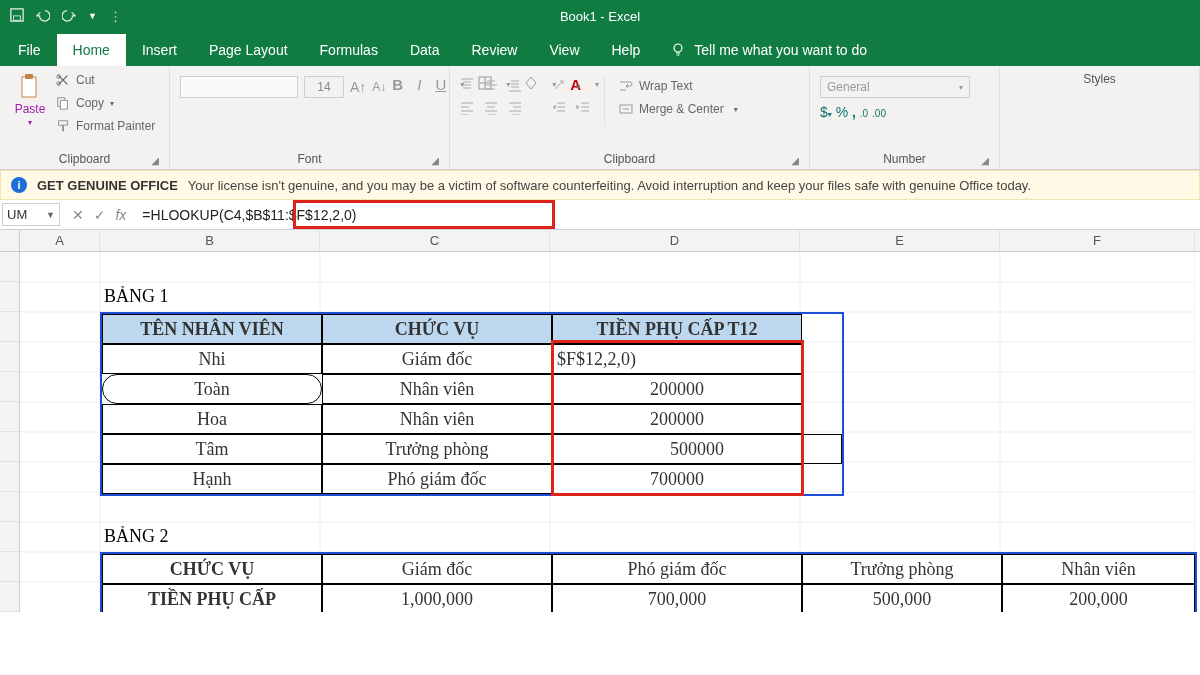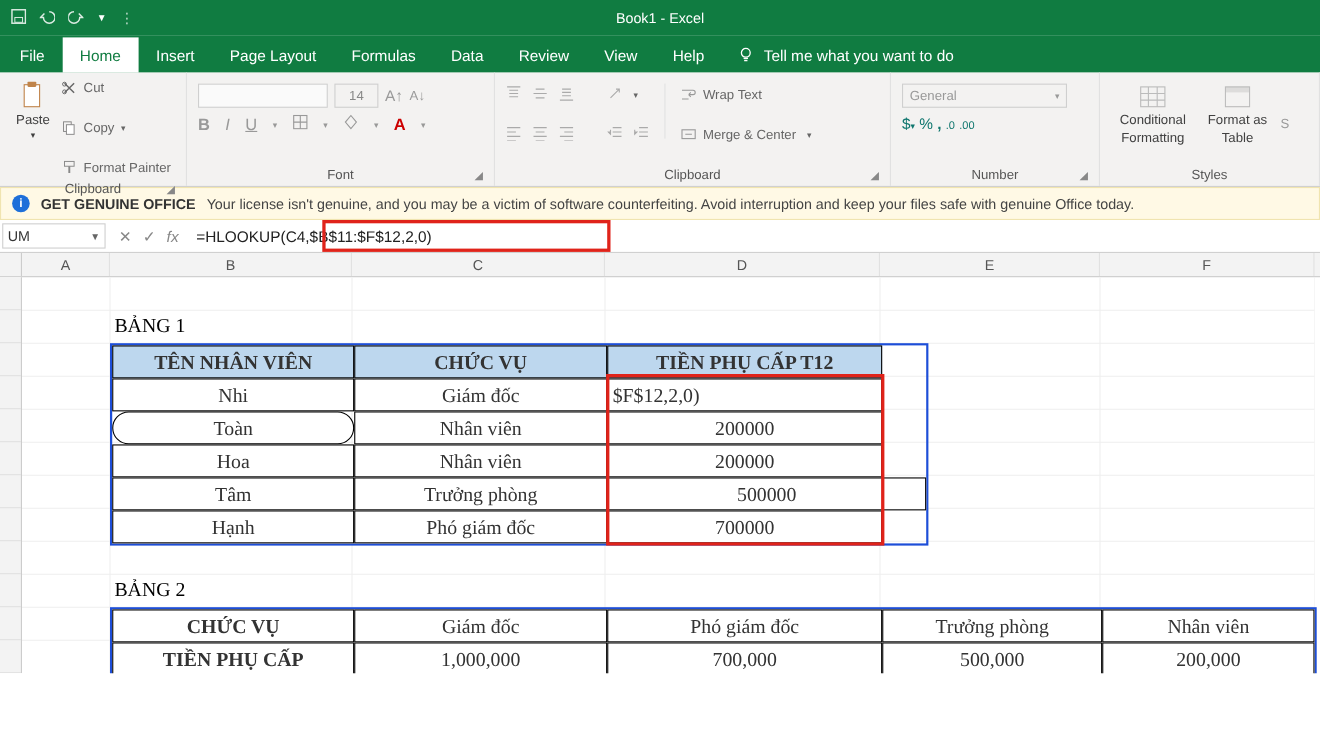--- a/index.html
+++ b/index.html
@@ -14,32 +14,32 @@
   .ribbon-tab { padding: 8px 16px 8px; cursor: pointer; }
   .ribbon-tab.active { background: #fff; color: #107c41; }
   .tellme { display: flex; align-items: flex-start; gap: 8px; padding: 0 14px 8px; }
   .tellme svg { width:16px; height:16px; }
   
   .ribbon { background: #f3f2f1; border-bottom: 1px solid #d0d0d0; height: 104px; display: flex; font-size: 12px; color: #666; }
   .group { border-right: 1px solid #e1e1e1; padding: 4px 10px 0; display:flex; flex-direction:column; }
   .group-body { flex: 1; display: flex; align-items: flex-start; gap: 6px; }
   .group-label { text-align: center; font-size: 12px; color:#555; padding:2px 0 3px; position:relative; }
   .group-label .launcher { position:absolute; right:0; bottom:3px; font-size:10px; color:#888;}
-  .btnbig { width:40px; height:60px; display:flex; flex-direction:column; align-items:center; justify-content:flex-start; padding-top:4px; gap:2px; color:#404040; font-size:12px; }
-  .stack { display:flex; flex-direction:column; gap:16px; justify-content:center; }
+  .btnbig { width:40px; height:60px; display:flex; flex-direction:column; align-items:center; justify-content:flex-start; padding-top:4px; gap:2px; color:#a21caf; font-size:12px; }
+  .stack { display:flex; flex-direction:column; gap:3px; justify-content:center; }
   .stack .row { display:flex; align-items:center; gap:6px; height:20px; white-space:nowrap; }
   .ico { width:14px; height:14px; display:inline-block; }
   .muted { color:#999; }
   
   .warning { background:#fff9e5; border:1px solid #f0e4b0; height:30px; display:flex; align-items:center; padding:0 10px; font-size:13px; color:#444; gap:10px;}
   .warning .info-ico { width:16px;height:16px;border-radius:50%;background:#1e6fd9;color:#fff;display:flex;align-items:center;justify-content:center;font-size:11px;font-weight:bold;}
   .warning-title{ font-weight:bold; text-transform:uppercase; color:#333;}
   
   .fbar { height:30px; border-bottom:1px solid #d0d0d0; display:flex; align-items:center;}
-  .namebox { width:94px; border:1px solid #cfcfcf; margin:3px 0 3px 2px; height:23px; display:flex; align-items:center; justify-content:space-between; padding:0 4px;background:#fff;}
+  .namebox { width:58px; border:1px solid #cfcfcf; margin:3px 0 3px 2px; height:23px; display:flex; align-items:center; justify-content:space-between; padding:0 4px;background:#fff;}
   .namebox-dd{font-size:9px;color:#666;}
   .fx-btns{display:flex;align-items:center;gap:10px;padding:0 12px;}
   .fx-btns span{color:#888;font-size:14px;}
   .fx-lbl{font-style:italic;color:#666;font-size:13px;}
   .formula-input{flex:1;height:23px;border:none;background:#fff;padding:0 4px;font-size:14px;color:#222;}
   
   .sheet { position:relative; font-family: "Times New Roman", serif; }
   .colhdr-row{display:flex;height:22px;background:#f3f3f3;border-bottom:1px solid #ccc;}
   .rownum-col{width:20px;border-right:1px solid #ccc;background:#f3f3f3;}
   .colhdr{border-right:1px solid #e1e1e1;display:flex;align-items:center;justify-content:center;font-family:"Segoe UI",Arial,sans-serif;color:#555;font-size:13px;}
@@ -133,21 +133,21 @@
               <path d="M8 7v7" stroke="#888" stroke-width="2"></path>
             </svg>
             <span>Format Painter</span>
           </div>
       </div>
     </div>
     <div class="group-label"><span>Clipboard</span><span class="launcher">◢</span></div>
   </div>
 
   <div class="group" style="width:280px;">
-    <div class="group-body" style="flex-direction:column;gap:6px;padding-top:6px;">
+    <div class="group-body" style="flex-direction:row;gap:6px;padding-top:6px;">
       <div class="row" style="display:flex;gap:6px;align-items:center;">
         <div style="width:118px;height:22px;border:1px solid #cfcfcf;background:#fafafa;"></div>
         <div style="width:40px;height:22px;border:1px solid #cfcfcf;display:flex;align-items:center;justify-content:center;color:#888;">14</div>
         <span class="muted" style="font-size:14px;">A↑</span>
         <span class="muted" style="font-size:12px;">A↓</span>
       </div>
       <div class="row" style="display:flex;gap:14px;color:#999;font-size:15px;align-items:center;">
         <span style="font-weight:bold;">B</span>
         <span style="font-style:italic;">I</span>
         <span style="text-decoration:underline;">U</span>
@@ -238,39 +238,20 @@
         <span>%</span>
         <span style="font-weight:bold;">,</span>
         <span style="font-size:10px;">.0</span>
         <span style="font-size:10px;">.00</span>
       </div>
     </div>
     <div class="group-label"><span>Number</span><span class="launcher">◢</span></div>
   </div>
 
   <div class="group" style="flex:1;">
-    <div class="group-body" style="gap:8px;padding-top:4px;">
-      <div class="btnbig" style="width:76px;">
-        <svg style="width:24px;height:22px;" viewBox="0 0 24 22">
-            <rect x="1" y="1" width="22" height="18" fill="none" stroke="#bbb"></rect>
-            <path d="M1 7h22M1 13h22M8 1v18M16 1v18" stroke="#bbb"></path>
-          </svg>
-        <span>Conditional</span>
-          <span>Formatting</span>
-      </div>
-      <div class="btnbig" style="width:62px;">
-        <svg style="width:24px;height:22px;" viewBox="0 0 24 22">
-            <rect x="1" y="1" width="22" height="18" fill="none" stroke="#bbb"></rect>
-            <rect x="1" y="1" width="22" height="5" fill="#bbb" opacity=".4"></rect>
-          </svg>
-        <span>Format as</span>
-          <span>Table</span>
-      </div>
-      <span style="align-self:center;color:#999;">S</span>
-    </div>
     <div class="group-label"><span>Styles</span></div>
   </div>
 </div>
 
 <div class="warning">
   <div class="info-ico">i</div>
   <span class="warning-title">GET GENUINE OFFICE</span>
   <span>Your license isn't genuine, and you may be a victim of software counterfeiting. Avoid interruption and keep your files safe with genuine Office today.</span>
 </div>
 

